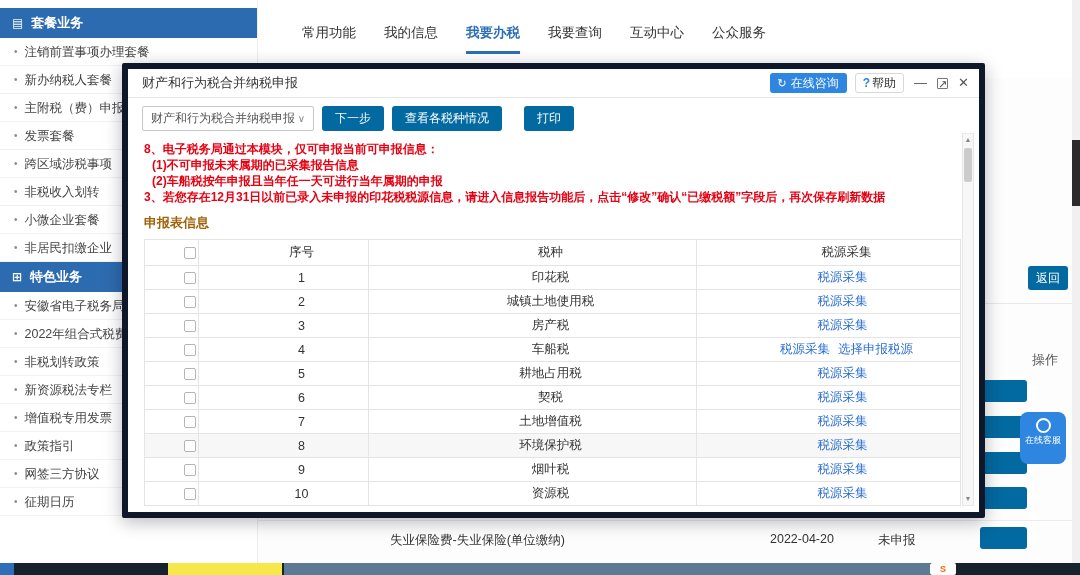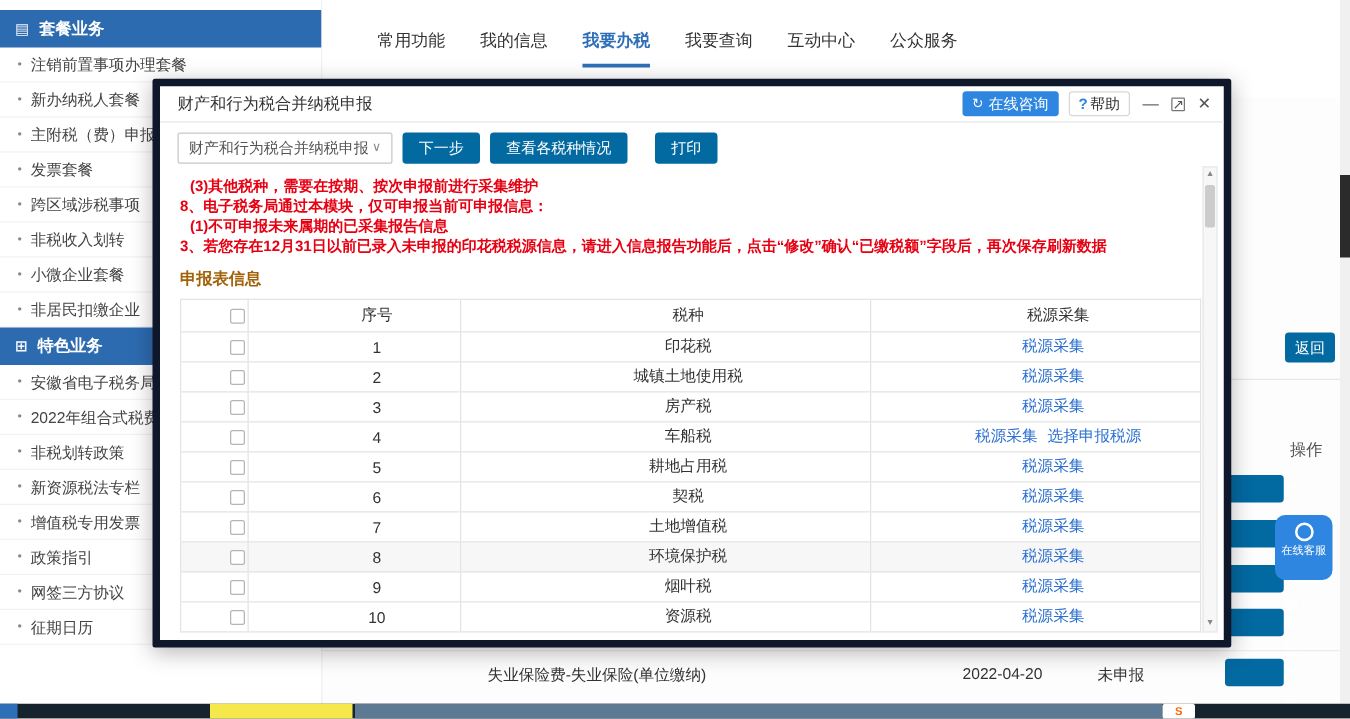--- a/index.html
+++ b/index.html
@@ -218,23 +218,23 @@
       <div class="sel">
         <span>财产和行为税合并纳税申报</span>
         <span class="chev">∨</span>
       </div>
       <button class="blue-btn m-btn">下一步</button>
       <button class="blue-btn m-btn">查看各税种情况</button>
       <button class="blue-btn m-btn print-btn">打印</button>
     </div>
 
     <div class="notices">
-      <div class="notice-line sub">(3)其他税种，需要在按期、按次申报前进行采集维护</div>
       <div class="notice-line">8、电子税务局通过本模块，仅可申报当前可申报信息：</div>
       <div class="notice-line sub">(1)不可申报未来属期的已采集报告信息</div>
+      <div class="notice-line sub">(2)车船税按年申报且当年任一天可进行当年属期的申报</div>
       <div class="notice-line">3、若您存在12月31日以前已录入未申报的印花税税源信息，请进入信息报告功能后，点击“修改”确认“已缴税额”字段后，再次保存刷新数据</div>
     </div>
 
     <div class="sec-label">申报表信息</div>
 
     <table class="m-table">
       <colgroup>
           <col style="width:54px">
           <col style="width:170px">
           <col style="width:328px">

